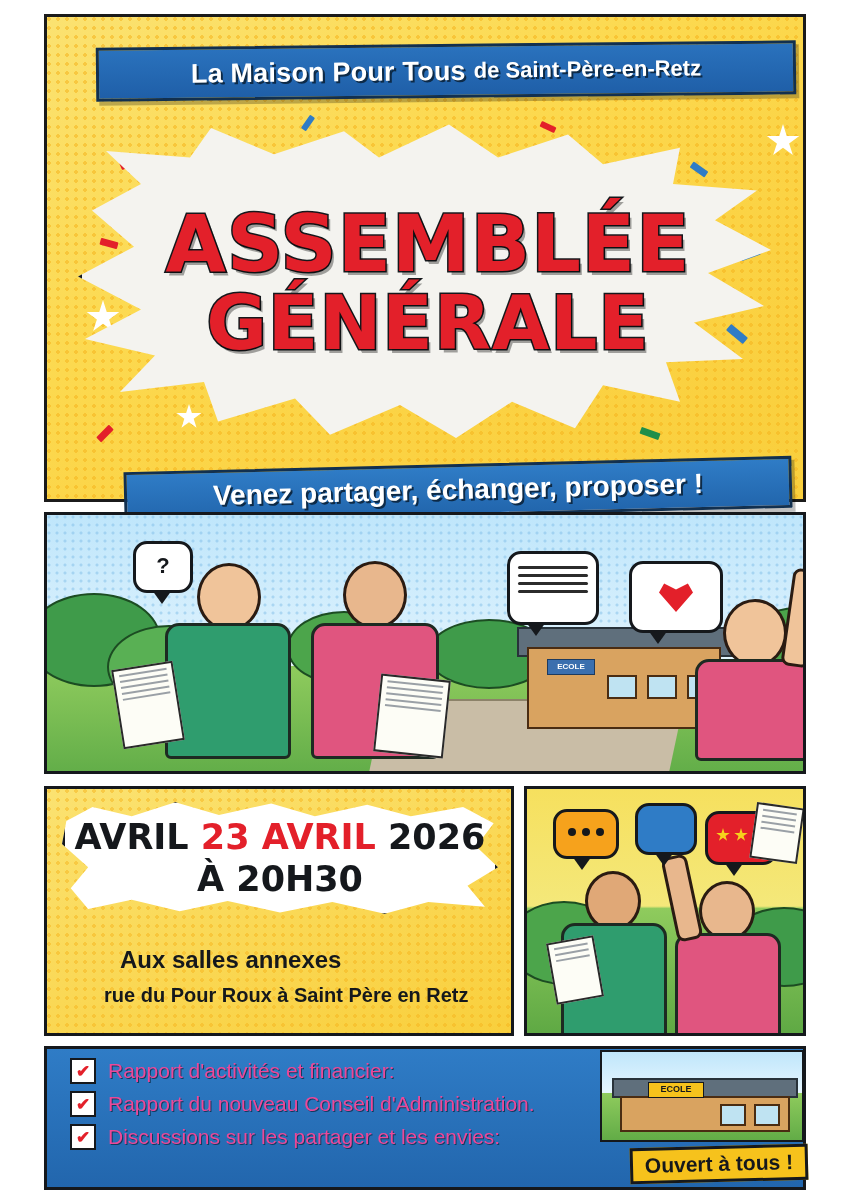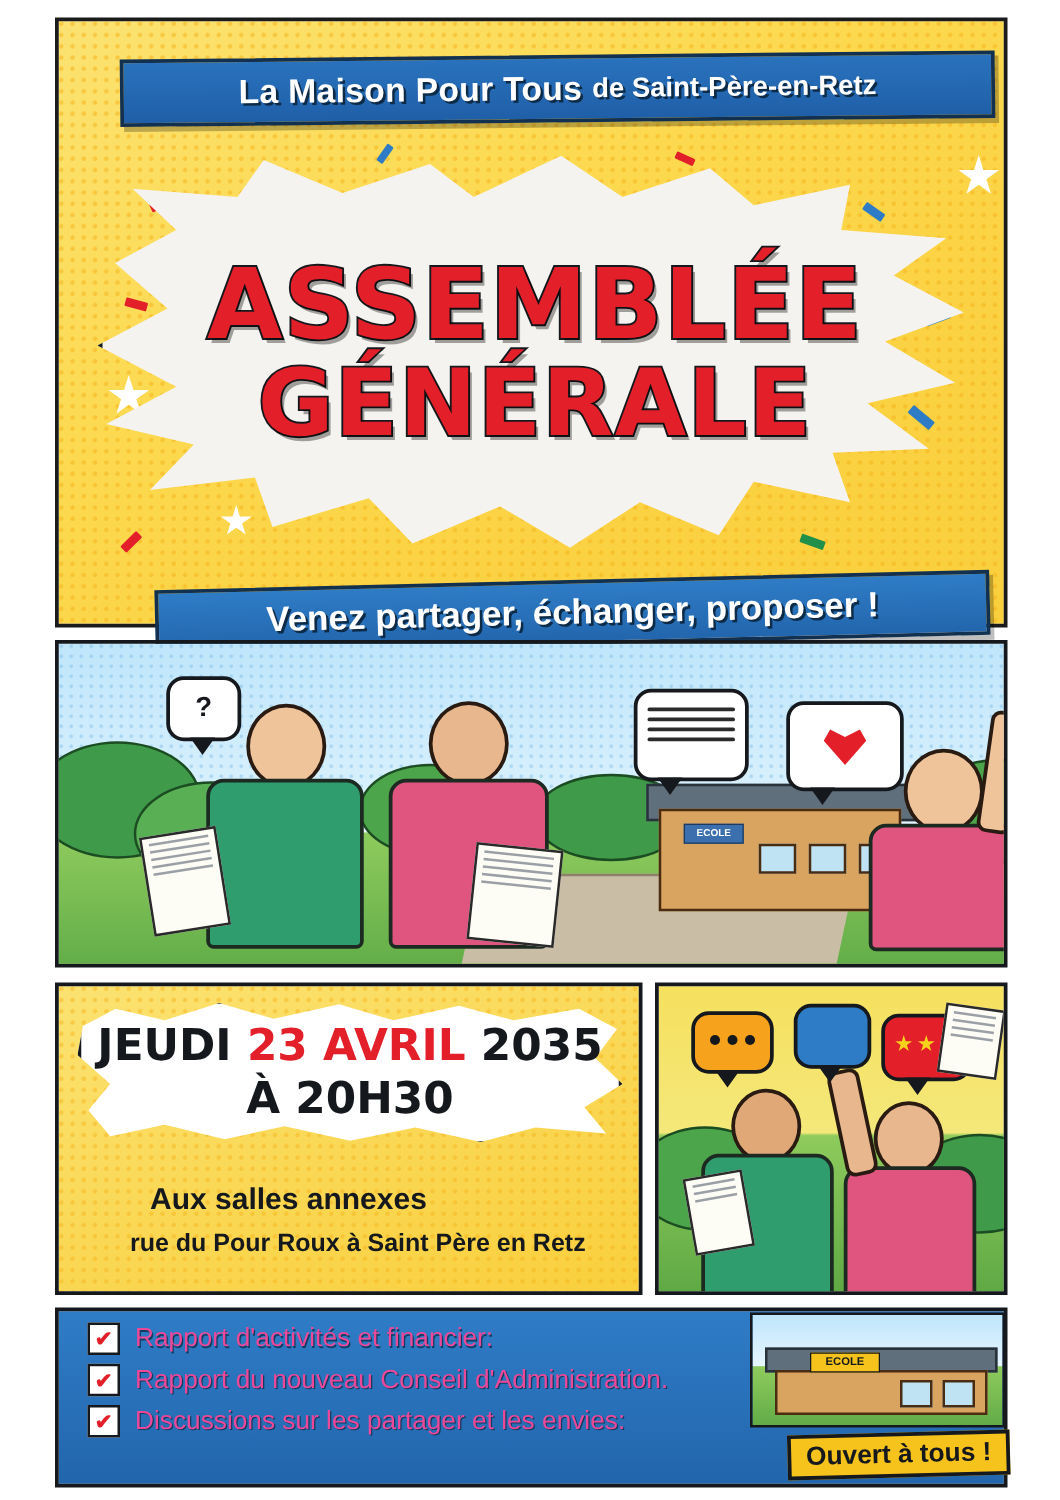--- a/index.html
+++ b/index.html
@@ -286,23 +286,23 @@
     </div>
     <div class="bubble" style="left:582px;top:46px;width:88px;height:66px;">
       <div style="width:34px;height:30px;margin:18px auto 0;background:#e3202a;clip-path:polygon(50% 100%,0% 35%,15% 5%,50% 25%,85% 5%,100% 35%);"></div>
     </div>
   </div>
 
   <div class="date-panel"></div>
   <div class="date-burst"></div>
   <div class="date-text">
     <div class="date-line1">
-      <span>JEUDI</span>
+      <span>AVRIL</span>
       <span class="red">23 AVRIL</span>
-      <span>2035</span>
+      <span>2026</span>
     </div>
     <div class="date-line2">À 20H30</div>
   </div>
   <div class="addr1">Aux salles annexes</div>
   <div class="addr2">rue du Pour Roux à Saint Père en Retz</div>
 
   <div class="panel-illu2">
     <div class="bush" style="left:-20px;top:112px;width:110px;height:80px;background:#4ca54b;"></div>
     <div class="bush" style="left:200px;top:118px;width:110px;height:76px;background:#3f9b4a;"></div>
 

